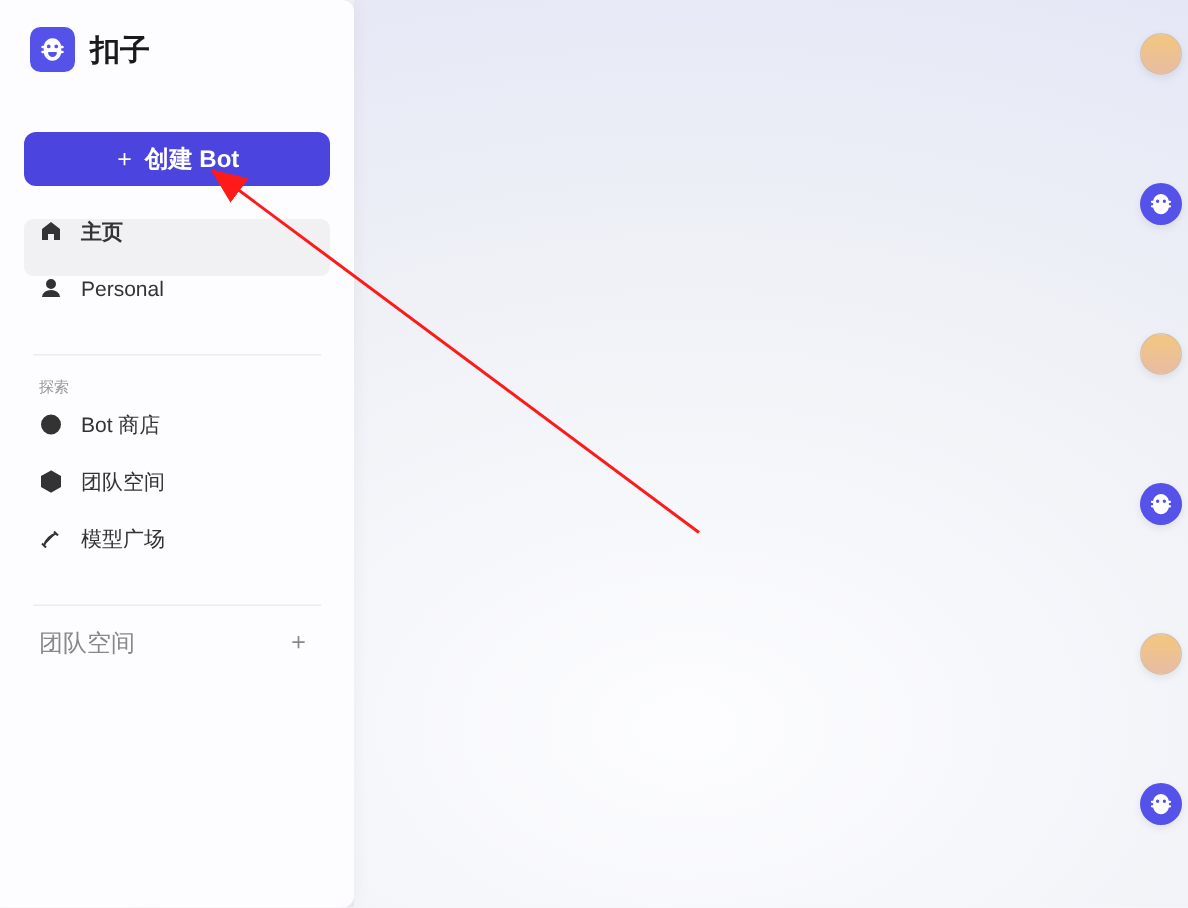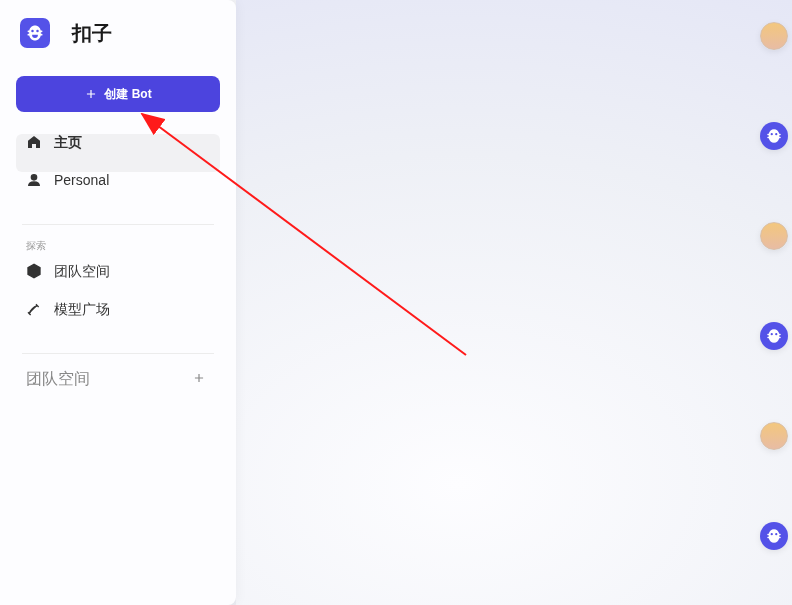--- a/index.html
+++ b/index.html
@@ -18,22 +18,22 @@
       background: #fdfdff;
       border-radius: 0 8px 8px 0;
       padding: 18px 16px;
       box-shadow: 2px 0 12px rgba(0,0,0,0.04);
       position: relative;
       z-index: 2;
     }
     .brand {
       display: flex;
       align-items: center;
-      gap: 22px;
-      margin-bottom: 28px;
+      gap: 10px;
+      margin-bottom: 40px;
       margin-left: 4px;
     }
     .brand-logo {
       width: 30px;
       height: 30px;
       background: #5452E8;
       border-radius: 7px;
       display: flex;
       align-items: center;
       justify-content: center;
@@ -44,21 +44,21 @@
       font-weight: 700;
       color: #1a1a1a;
     }
     .create-btn {
       width: 100%;
       height: 36px;
       background: #4C44DE;
       border: none;
       border-radius: 8px;
       color: #fff;
-      font-size: 12px;
+      font-size: 16px;
       font-weight: 600;
       display: flex;
       align-items: center;
       justify-content: center;
       gap: 6px;
       cursor: pointer;
       margin-bottom: 22px;
     }
     .create-btn svg { width: 14px; height: 14px; stroke: #fff; stroke-width: 2; }
     .nav-item {
@@ -171,20 +171,27 @@
         <circle cx="12" cy="8" r="4"></circle>
         <path d="M4 21c0-4 4-6 8-6s8 2 8 6"></path>
       </svg>
     <span>Personal</span>
   </div>
 
   <hr class="divider">
 
   <div class="section-header">探索</div>
 
+  <div class="nav-item">
+    <svg viewBox="0 0 24 24" fill="none" stroke="#333" stroke-width="2">
+        <circle cx="12" cy="12" r="9"></circle>
+        <path d="M8 14s1.5 2 4 2 4-2 4-2M9 9h.01M15 9h.01"></path>
+      </svg>
+    <span>Bot 商店</span>
+  </div>
 
   <div class="nav-item">
     <svg viewBox="0 0 24 24" fill="none" stroke="#333" stroke-width="2">
         <path d="M12 2 3 7v10l9 5 9-5V7l-9-5Z"></path>
         <path d="M3 7l9 5 9-5M12 12v10"></path>
       </svg>
     <span>团队空间</span>
   </div>
 
 

